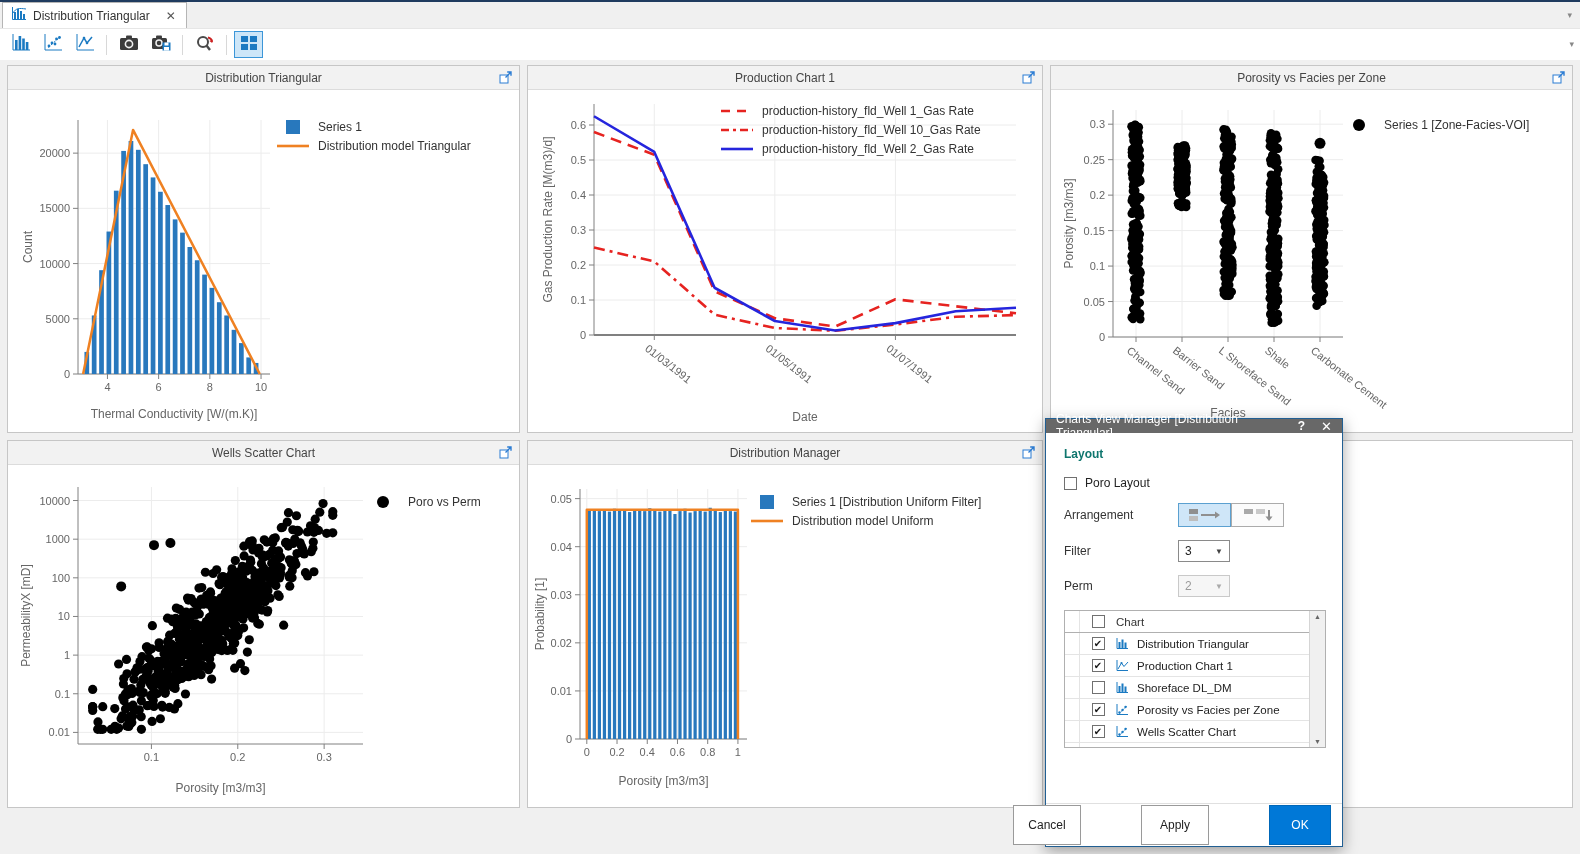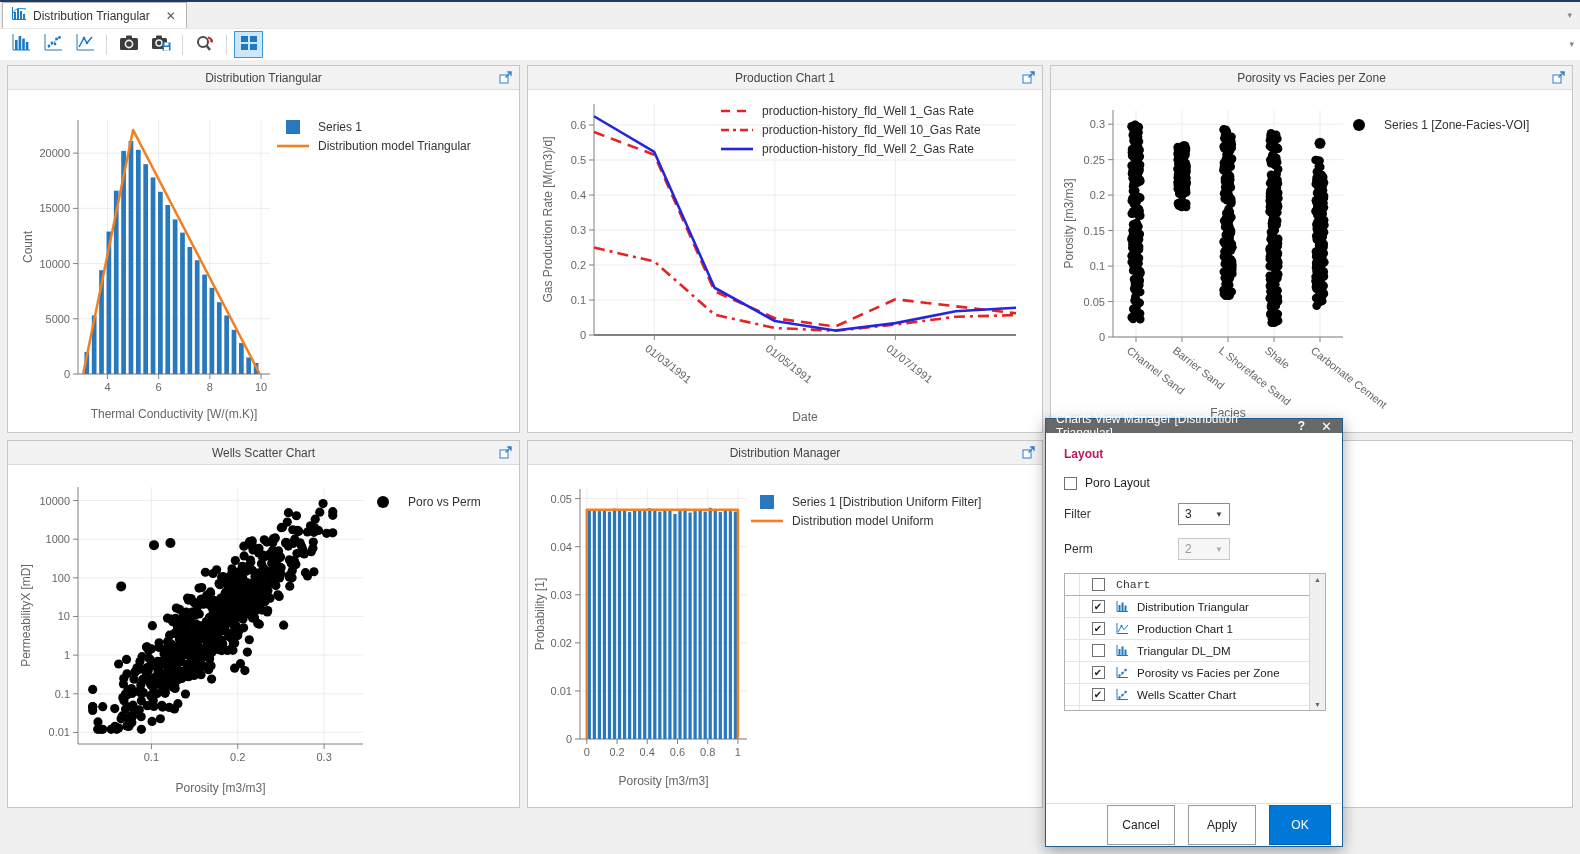--- a/index.html
+++ b/index.html
@@ -27,21 +27,21 @@
   .pbody{flex:1;position:relative;overflow:hidden;}
   svg text{font-family:"Liberation Sans",sans-serif;}
 
   .dialog{position:absolute;left:1045px;top:418px;width:296px;height:427px;background:#fff;
     border:1px solid #215f93;box-shadow:0 4px 14px rgba(0,0,0,.35);z-index:20;font-size:12px;color:#222;}
   .dlg-title{height:14px;background:#686868;color:#fff;display:flex;align-items:center;padding:0 10px;font-size:12px;}
   .dlg-title .t{flex:1;}
   .dlg-help{margin-right:16px;font-weight:bold;cursor:default;}
   .dlg-close{font-size:13px;cursor:default;}
   .dlg-body{position:relative;height:396px;box-sizing:border-box;padding:14px 16px 0 18px;}
-  .dlg-h{font-weight:bold;color:#be185d;margin-bottom:15px;}
+  .dlg-h{font-weight:bold;color:#0f766e;margin-bottom:15px;}
   .dlg-row{display:flex;align-items:center;margin-bottom:13px;}
   .dlg-row .lab{width:114px;color:#333;}
   .cb{width:13px;height:13px;border:1px solid #707070;background:#fff;display:inline-flex;
     align-items:center;justify-content:center;font-size:10px;line-height:10px;color:#1a1a1a;box-sizing:border-box;}
   .arr-btn{width:53px;height:24px;border:1px solid #ababab;background:#fbfbfb;display:flex;
     align-items:center;justify-content:center;box-sizing:border-box;}
   .arr-btn.sel{background:#cfe6f8;border-color:#5ba0d0;}
   .combo{width:52px;height:22px;border:1px solid #8a8a8a;background:#fff;display:flex;align-items:center;
     box-sizing:border-box;padding:0 6px;justify-content:space-between;font-size:12px;}
   .combo .caret{font-size:8px;color:#444;}
@@ -50,32 +50,32 @@
   .charts-head{display:flex;align-items:center;margin:16px 0 8px 0;}
   .charts-head .dlg-h2{font-weight:bold;flex:1;}
   .updown{display:flex;gap:4px;}
   .ud-btn{width:23px;height:23px;border:1px solid #bbb;background:#fff;display:flex;align-items:center;
     justify-content:center;font-size:14px;font-weight:bold;}
   .ud-btn.up{color:#0b76c8;border-color:#9bbdd6;}
   .ud-btn.down{color:#6a6a6a;background:#efefef;}
   .chart-list{border:1px solid #b0b0b0;height:136px;display:flex;overflow:hidden;}
   .list-main{flex:1;overflow:hidden;}
   .list-row{height:21px;display:flex;align-items:center;border-bottom:1px solid #e4e4e4;gap:6px;font-size:11.5px;color:#222;}
-  .list-row.head{border-bottom:1px solid #b0b0b0;color:#333;font-family:Liberation Mono, monospace;}
+  .list-row.head{border-bottom:1px solid #b0b0b0;color:#333;}
   .sel-cell{width:14px;height:100%;border-right:1px solid #e4e4e4;flex:none;}
   .cb-cell{width:24px;display:flex;justify-content:center;flex:none;}
   .row-icon{width:15px;display:flex;flex:none;line-height:0;}
   .row-label{flex:1;white-space:nowrap;overflow:hidden;}
   .vscroll{width:15px;background:#f0f0f0;border-left:1px solid #d5d5d5;display:flex;flex-direction:column;
     align-items:center;justify-content:space-between;padding:2px 0;flex:none;}
   .vscroll .a{font-size:7px;color:#666;}
   .dlg-footer{position:absolute;left:0;right:0;bottom:0;height:43px;background:#fff;border-top:1px solid #e0e0e0;
     display:flex;align-items:center;justify-content:flex-end;gap:13px;padding:0 11px;box-sizing:border-box;}
   .btn{min-width:68px;height:40px;border:1px solid #9a9a9a;background:#fff;display:flex;align-items:center;
-    justify-content:center;font-size:12px;color:#222;box-sizing:border-box;}
+    justify-content:center;font-size:12px;color:#222;box-sizing:border-box;margin-left:47px;}
   .btn.primary{background:#0078d7;border-color:#0067b8;color:#fff;min-width:62px;}
 </style>
 </head>
 <body>
 
 <div class="topline"></div>
 <div class="tabstrip">
   <div class="tab">
     <span>
       <svg width="16" height="14">
@@ -2075,20 +2075,41 @@
     <span class="dlg-help">?</span>
     <span class="dlg-close">✕</span>
   </div>
   <div class="dlg-body">
     <div class="dlg-h">Layout</div>
     <div class="dlg-row">
       <span class="cb"></span>
       <span style="margin-left:8px;">Poro Layout</span>
     </div>
     <div class="dlg-row">
+      <span class="lab">Arrangement</span>
+      <div style="display:flex;">
+        <div class="arr-btn sel">
+          <svg width="36" height="16">
+              <rect x="2" y="2" width="9" height="5" fill="#8f8f8f"></rect>
+              <rect x="2" y="9" width="9" height="5" fill="#bdbdbd"></rect>
+              <path d="M14 8h14" stroke="#8f8f8f" stroke-width="2"></path>
+              <path d="M28 4.5 33 8l-5 3.5z" fill="#8f8f8f"></path>
+            </svg>
+        </div>
+        <div class="arr-btn">
+          <svg width="36" height="16">
+              <rect x="4" y="2" width="9" height="5" fill="#a9a9a9"></rect>
+              <rect x="16" y="2" width="9" height="5" fill="#c9c9c9"></rect>
+              <path d="M29 3v7" stroke="#8f8f8f" stroke-width="2"></path>
+              <path d="M25.5 9.5 29 14l3.5-4.5z" fill="#8f8f8f"></path>
+            </svg>
+        </div>
+      </div>
+    </div>
+    <div class="dlg-row">
       <span class="lab">Filter</span>
       <div class="combo">
         <span>3</span>
           <span class="caret">▼</span>
       </div>
     </div>
     <div class="dlg-row">
       <span class="lab">Perm</span>
       <div class="combo disabled">
         <span>2</span>
@@ -2140,21 +2161,21 @@
                 <span class="cb"></span>
               </span>
               <span class="row-icon">
                 <svg width="13" height="12">
                   <path d="M1 0v10.5h11" stroke="#1b7ac2" fill="none"></path>
                   <rect x="2.5" y="4" width="2" height="6.5" fill="#1b7ac2"></rect>
                   <rect x="5.5" y="1.5" width="2" height="9" fill="#1b7ac2"></rect>
                   <rect x="8.5" y="4.5" width="2" height="6" fill="#1b7ac2"></rect>
                 </svg>
               </span>
-              <span class="row-label">Triangular DL_DM</span>
+              <span class="row-label">Shoreface DL_DM</span>
             </div>
             <div class="list-row">
               <span class="sel-cell"></span>
               <span class="cb-cell">
                 <span class="cb">✔</span>
               </span>
               <span class="row-icon">
                 <svg width="13" height="12">
                   <path d="M1 0v10.5h11" stroke="#1b7ac2" fill="none"></path>
                   <circle cx="3.5" cy="8.5" r="1.2" fill="#1b7ac2"></circle>

